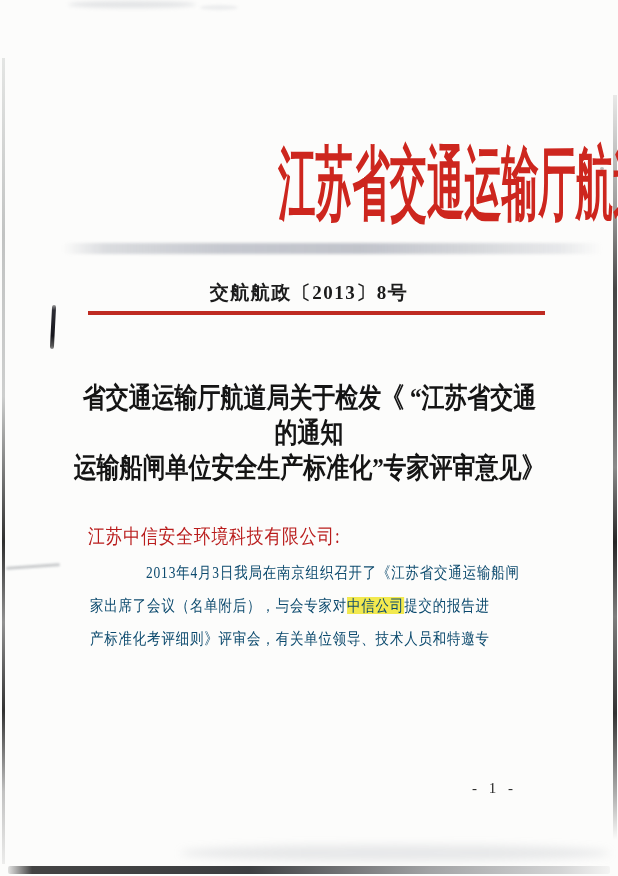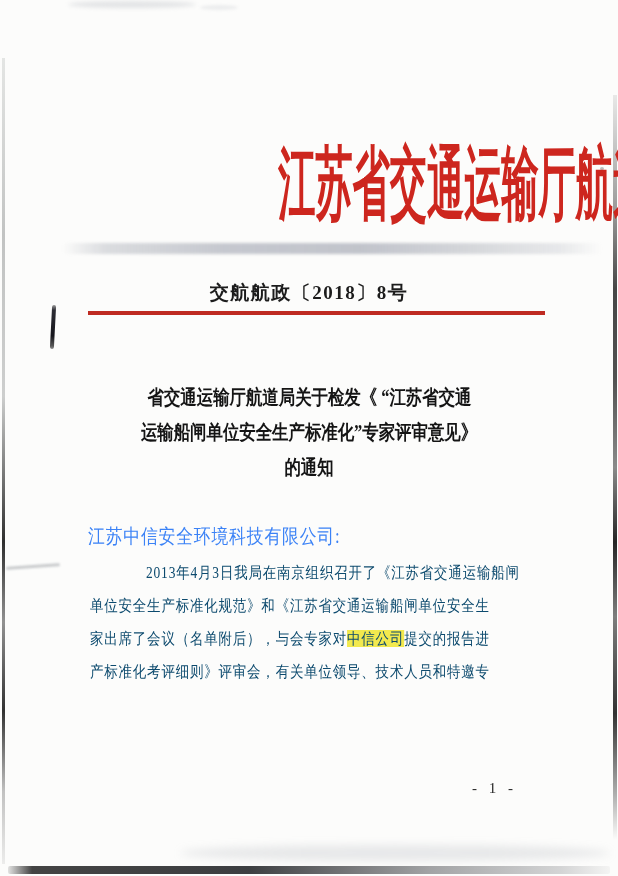--- a/index.html
+++ b/index.html
@@ -20,24 +20,24 @@
   .doc-number{top:280px;left:0;width:618px;text-align:center;
     font-size:19px;color:#1c1c1c;letter-spacing:1.5px;font-weight:600;}
   
   .red-rule{left:88px;top:311px;width:457px;height:4px;background:var(--rule,#bf2b22);}
   
   .pen-mark{left:51px;top:305px;width:4px;height:44px;border-radius:3px;
     background:linear-gradient(to bottom,#9a9a9a 0%,#2c2c34 12%,#16161c 70%,#555 92%,#8a8a8a 100%);
     transform:rotate(3deg);}
   
   .notice-title{top:380px;left:0;width:618px;text-align:center;
-    font-size:20px;line-height:35px;font-weight:bold;color:#141414;}
+    font-size:28px;line-height:35px;font-weight:bold;color:#141414;}
   .notice-title .tline{display:inline-block;transform:scaleX(0.82);transform-origin:50% 50%;white-space:nowrap;}
   
-  .salutation{left:88px;top:523px;font-size:20px;color:#3b82f6;white-space:nowrap;}
+  .salutation{left:88px;top:523px;font-size:20px;color:#b91c1c;white-space:nowrap;}
   .para{left:88px;top:556px;width:480px;font-size:16px;line-height:33px;color:#0c4a6e;text-align:center;}
   .cline{display:inline-block;transform:scaleX(0.84);transform-origin:0 50%;white-space:nowrap;letter-spacing:1px;}
   .indent{padding-left:58px;}
   .hl{background:var(--hl,#f2e94e);}
   
   .page-number{left:472px;top:780px;font-size:15px;letter-spacing:4px;color:#2a2a2a;}
   
   .smudge-top1{left:68px;top:1px;width:128px;height:7px;background:#aeb2ba;opacity:.32;filter:blur(2px);border-radius:50%;}
   .smudge-top2{left:200px;top:5px;width:38px;height:5px;background:#b4b8c0;opacity:.22;filter:blur(1.5px);border-radius:50%;}
   .smudge-band{left:62px;top:243px;width:540px;height:11px;border-radius:5px;filter:blur(1.5px);
@@ -74,37 +74,36 @@
   <div class="abs bottom-shade"></div>
   <div class="abs bottom-edge"></div>
   <div class="abs left-dash"></div>
   <div class="abs dot-right"></div>
   <div class="abs pen-mark"></div>
 
   <div class="abs letterhead">
     <span class="scale">江苏省交通运输厅航道局文件</span>
   </div>
 
-  <div class="abs doc-number">交航航政〔2018〕8号</div>
+  <div class="abs doc-number">交航航政〔2013〕8号</div>
 
   <div class="abs red-rule"></div>
 
   <div class="abs notice-title">
     <div><span class="tline">省交通运输厅航道局关于检发《 “江苏省交通</span></div>
+    <div><span class="tline">的通知</span></div>
     <div><span class="tline">运输船闸单位安全生产标准化”专家评审意见》</span></div>
-    <div><span class="tline">的通知</span></div>
   </div>
 
   <div class="abs salutation">
     <span class="cline">江苏中信安全环境科技有限公司:</span>
   </div>
 
   <div class="abs para">
     <div class="indent"><span class="cline">2013年4月3日我局在南京组织召开了《江苏省交通运输船闸</span></div>
-    <div><span class="cline">单位安全生产标准化规范》和《江苏省交通运输船闸单位安全生</span></div>
     <div>
       <span class="cline"><span>家出席了会议（名单附后），与会专家对</span><span class="hl">中信公司</span><span>提交的报告进</span></span>
     </div>
     <div><span class="cline">产标准化考评细则》评审会，有关单位领导、技术人员和特邀专</span></div>
   </div>
 
   <div class="abs page-number">- 1 -</div>
 
 </div>
 

